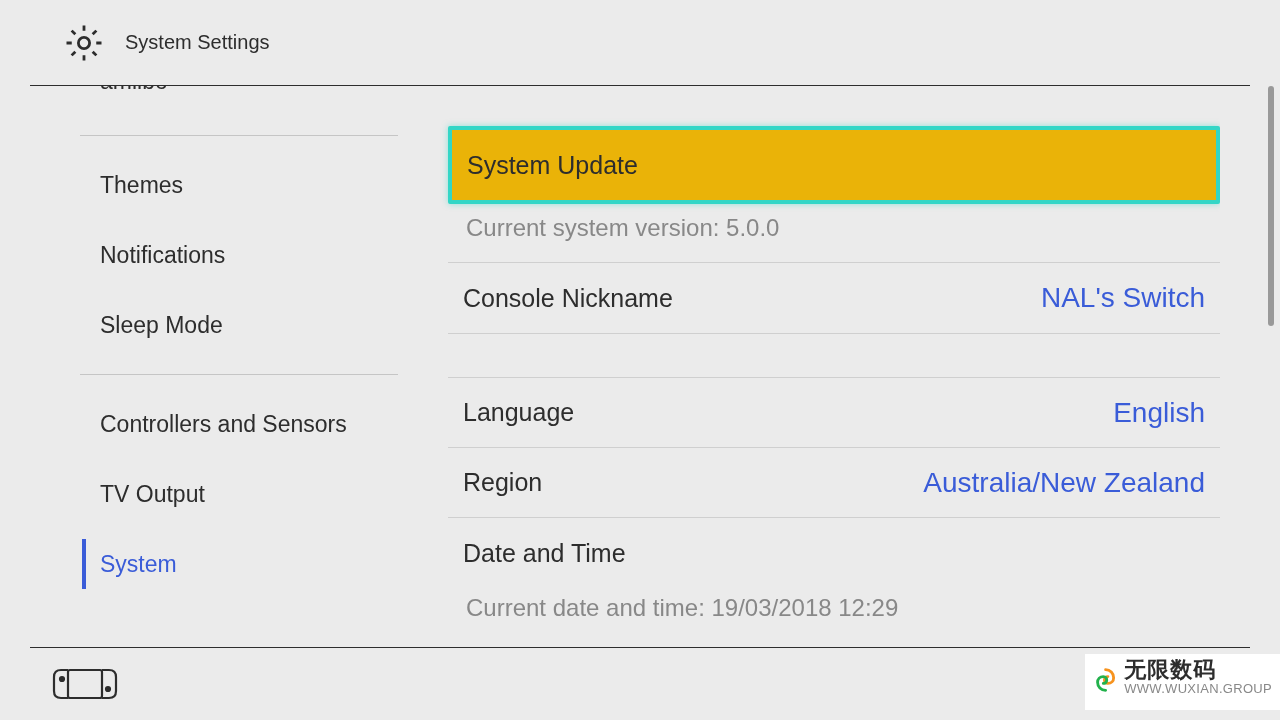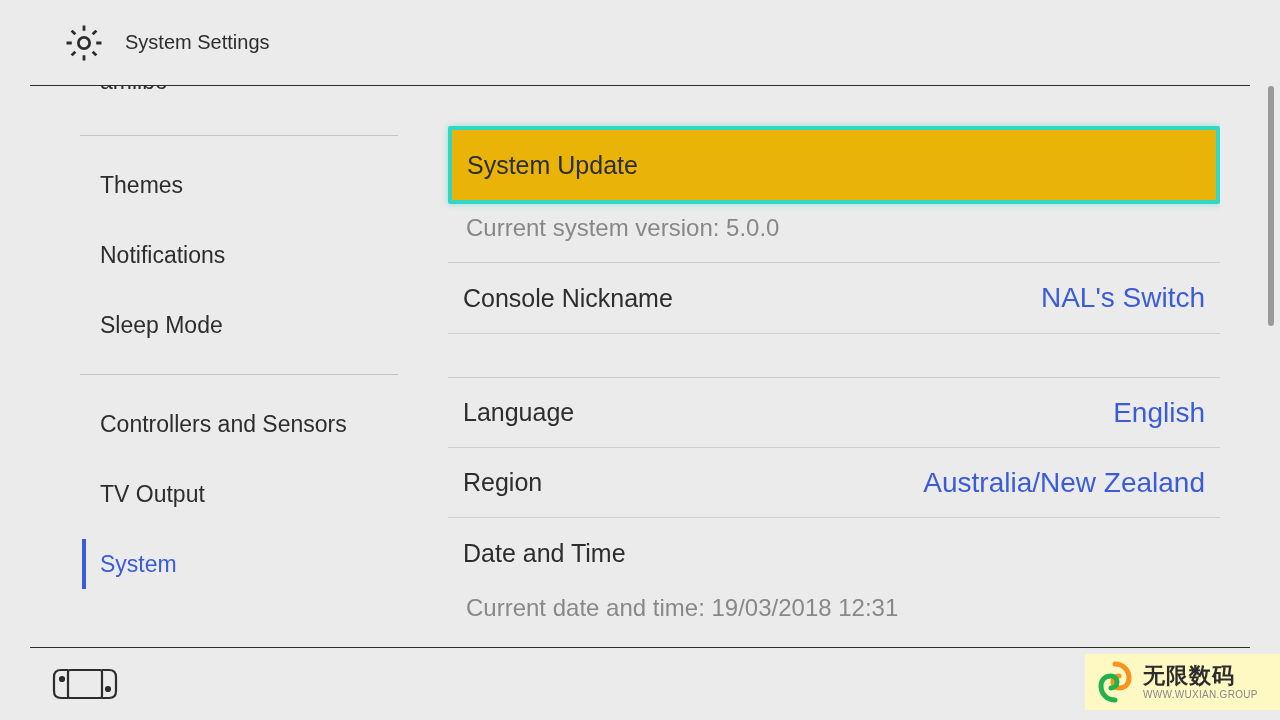--- a/index.html
+++ b/index.html
@@ -39,25 +39,25 @@
 .scrollbar-thumb { position: absolute; top: 0; width: 6px; height: 240px; background: #999; border-radius: 3px; }
 
 .footer-divider { position: absolute; left: 30px; right: 30px; bottom: 72px; height: 1px; background: #2d2d2d; }
 .footer { position: absolute; bottom: 0; left: 0; right: 0; height: 72px; display: flex; align-items: center; justify-content: space-between; padding: 0 50px; }
 .footer-left { display: flex; align-items: center; }
 .controller-icon { width: 70px; height: 36px; }
 .footer-right { display: flex; align-items: center; gap: 10px; }
 .b-icon { width: 28px; height: 28px; border-radius: 50%; background: #2d2d2d; color: #fff; display: flex; align-items: center; justify-content: center; font-size: 17px; font-weight: bold; }
 .back-label { font-size: 24px; color: #2d2d2d; }
 
-.watermark { position: absolute; right: 0; bottom: 10px; width: 195px; height: 56px; background: #fef9c3; display: flex; align-items: center; padding: 4px 8px; gap: 6px; }
+.watermark { position: absolute; right: 0; bottom: 10px; width: 195px; height: 56px; background: #ffffff; display: flex; padding: 4px 8px; gap: 6px; }
 .wm-logo { width: 44px; height: 44px; }
 .wm-text { display: flex; flex-direction: column; line-height: 1.1; }
 .wm-cn { font-size: 22px; font-weight: bold; color: #2d2d2d; letter-spacing: 1px; }
-.wm-en { font-size: 10px; color: #888; letter-spacing: 0.3px; }
+.wm-en { font-size: 13px; color: #888; letter-spacing: 0.3px; }
 </style>
 </head>
 <body>
 
 <div class="header">
   <svg class="header-icon" viewBox="0 0 24 24" fill="none" stroke="#2d2d2d" stroke-width="1.6">
     <circle cx="12" cy="12" r="3.2"></circle>
     <path d="M12 2 L12 5 M12 19 L12 22 M22 12 L19 12 M5 12 L2 12 M19.07 4.93 L16.95 7.05 M7.05 16.95 L4.93 19.07 M19.07 19.07 L16.95 16.95 M7.05 7.05 L4.93 4.93"></path>
   </svg>
   <div class="header-title">System Settings</div>
@@ -115,21 +115,21 @@
         </div>
 
         <div class="row">
           <span class="row-label">Region</span>
           <span class="row-value">Australia/New Zealand</span>
         </div>
 
         <div class="row no-border">
           <span class="row-label">Date and Time</span>
         </div>
-        <div class="subtext" style="padding-top:6px;">Current date and time: 19/03/2018 12:31</div>
+        <div class="subtext" style="padding-top:6px;">Current date and time: 19/03/2018 12:29</div>
       </div>
     </div>
   </div>
 </div>
 
 <div class="scrollbar">
   <div class="scrollbar-thumb"></div>
 </div>
 
 <div class="footer-divider"></div>

